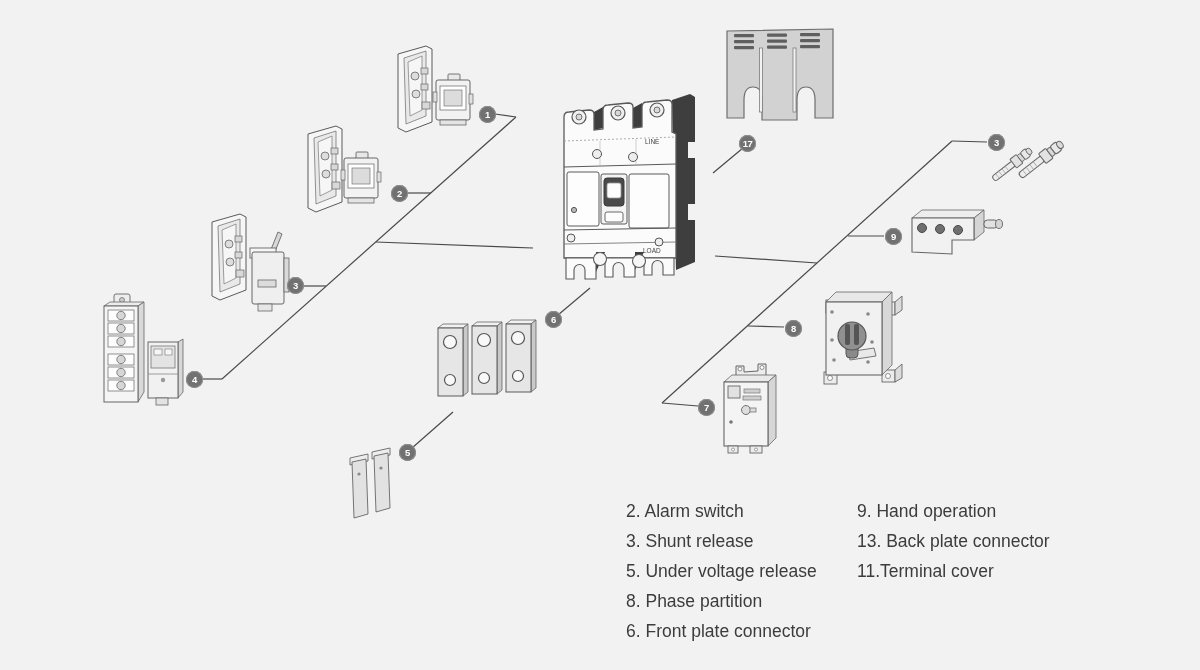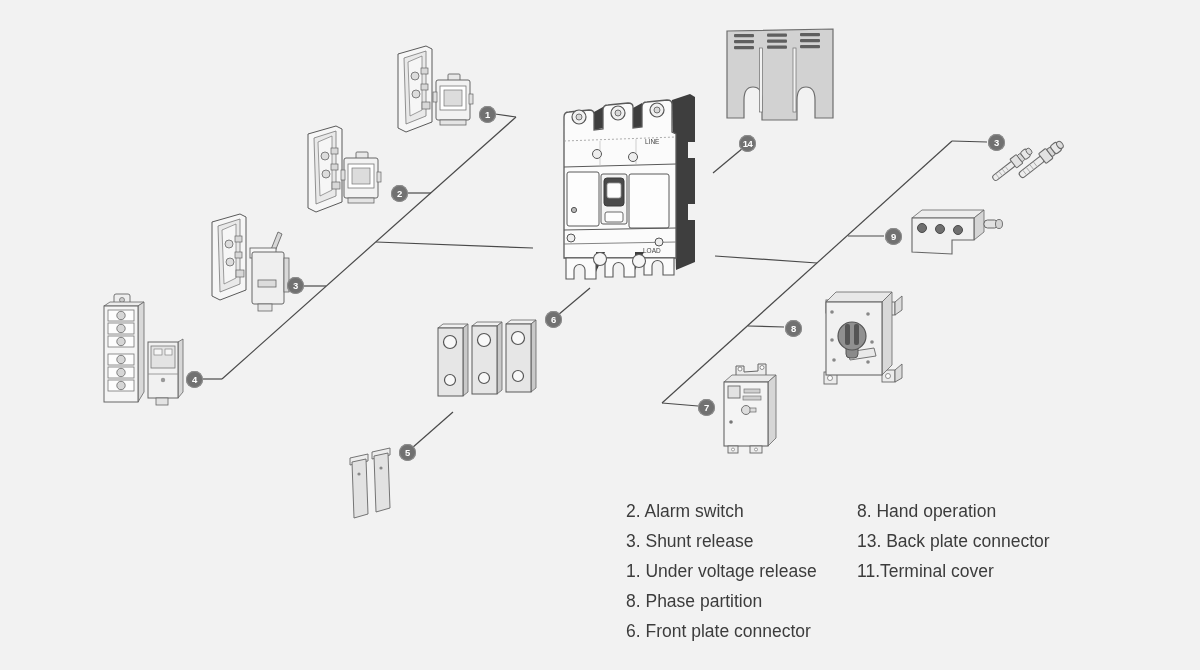--- a/index.html
+++ b/index.html
@@ -325,29 +325,29 @@
   <div class="callout" style="left:785px;top:320px">
       <span>8</span>
     </div>
   <div class="callout" style="left:885px;top:228px">
       <span>9</span>
     </div>
   <div class="callout" style="left:988px;top:134px">
       <span>3</span>
     </div>
   <div class="callout" style="left:739px;top:135px">
-      <span>14</span>
+      <span>17</span>
     </div>
 
   <div class="legend-col" style="left:626px;top:496px">
     <div>2. Alarm switch</div>
     <div>3. Shunt release</div>
-    <div>1. Under voltage release</div>
+    <div>5. Under voltage release</div>
     <div>8. Phase partition</div>
     <div>6. Front plate connector</div>
   </div>
   <div class="legend-col" style="left:857px;top:496px">
-    <div>8. Hand operation</div>
+    <div>9. Hand operation</div>
     <div>13. Back plate connector</div>
     <div>11.Terminal cover</div>
   </div>
 
 </div>
 
 </body></html>

